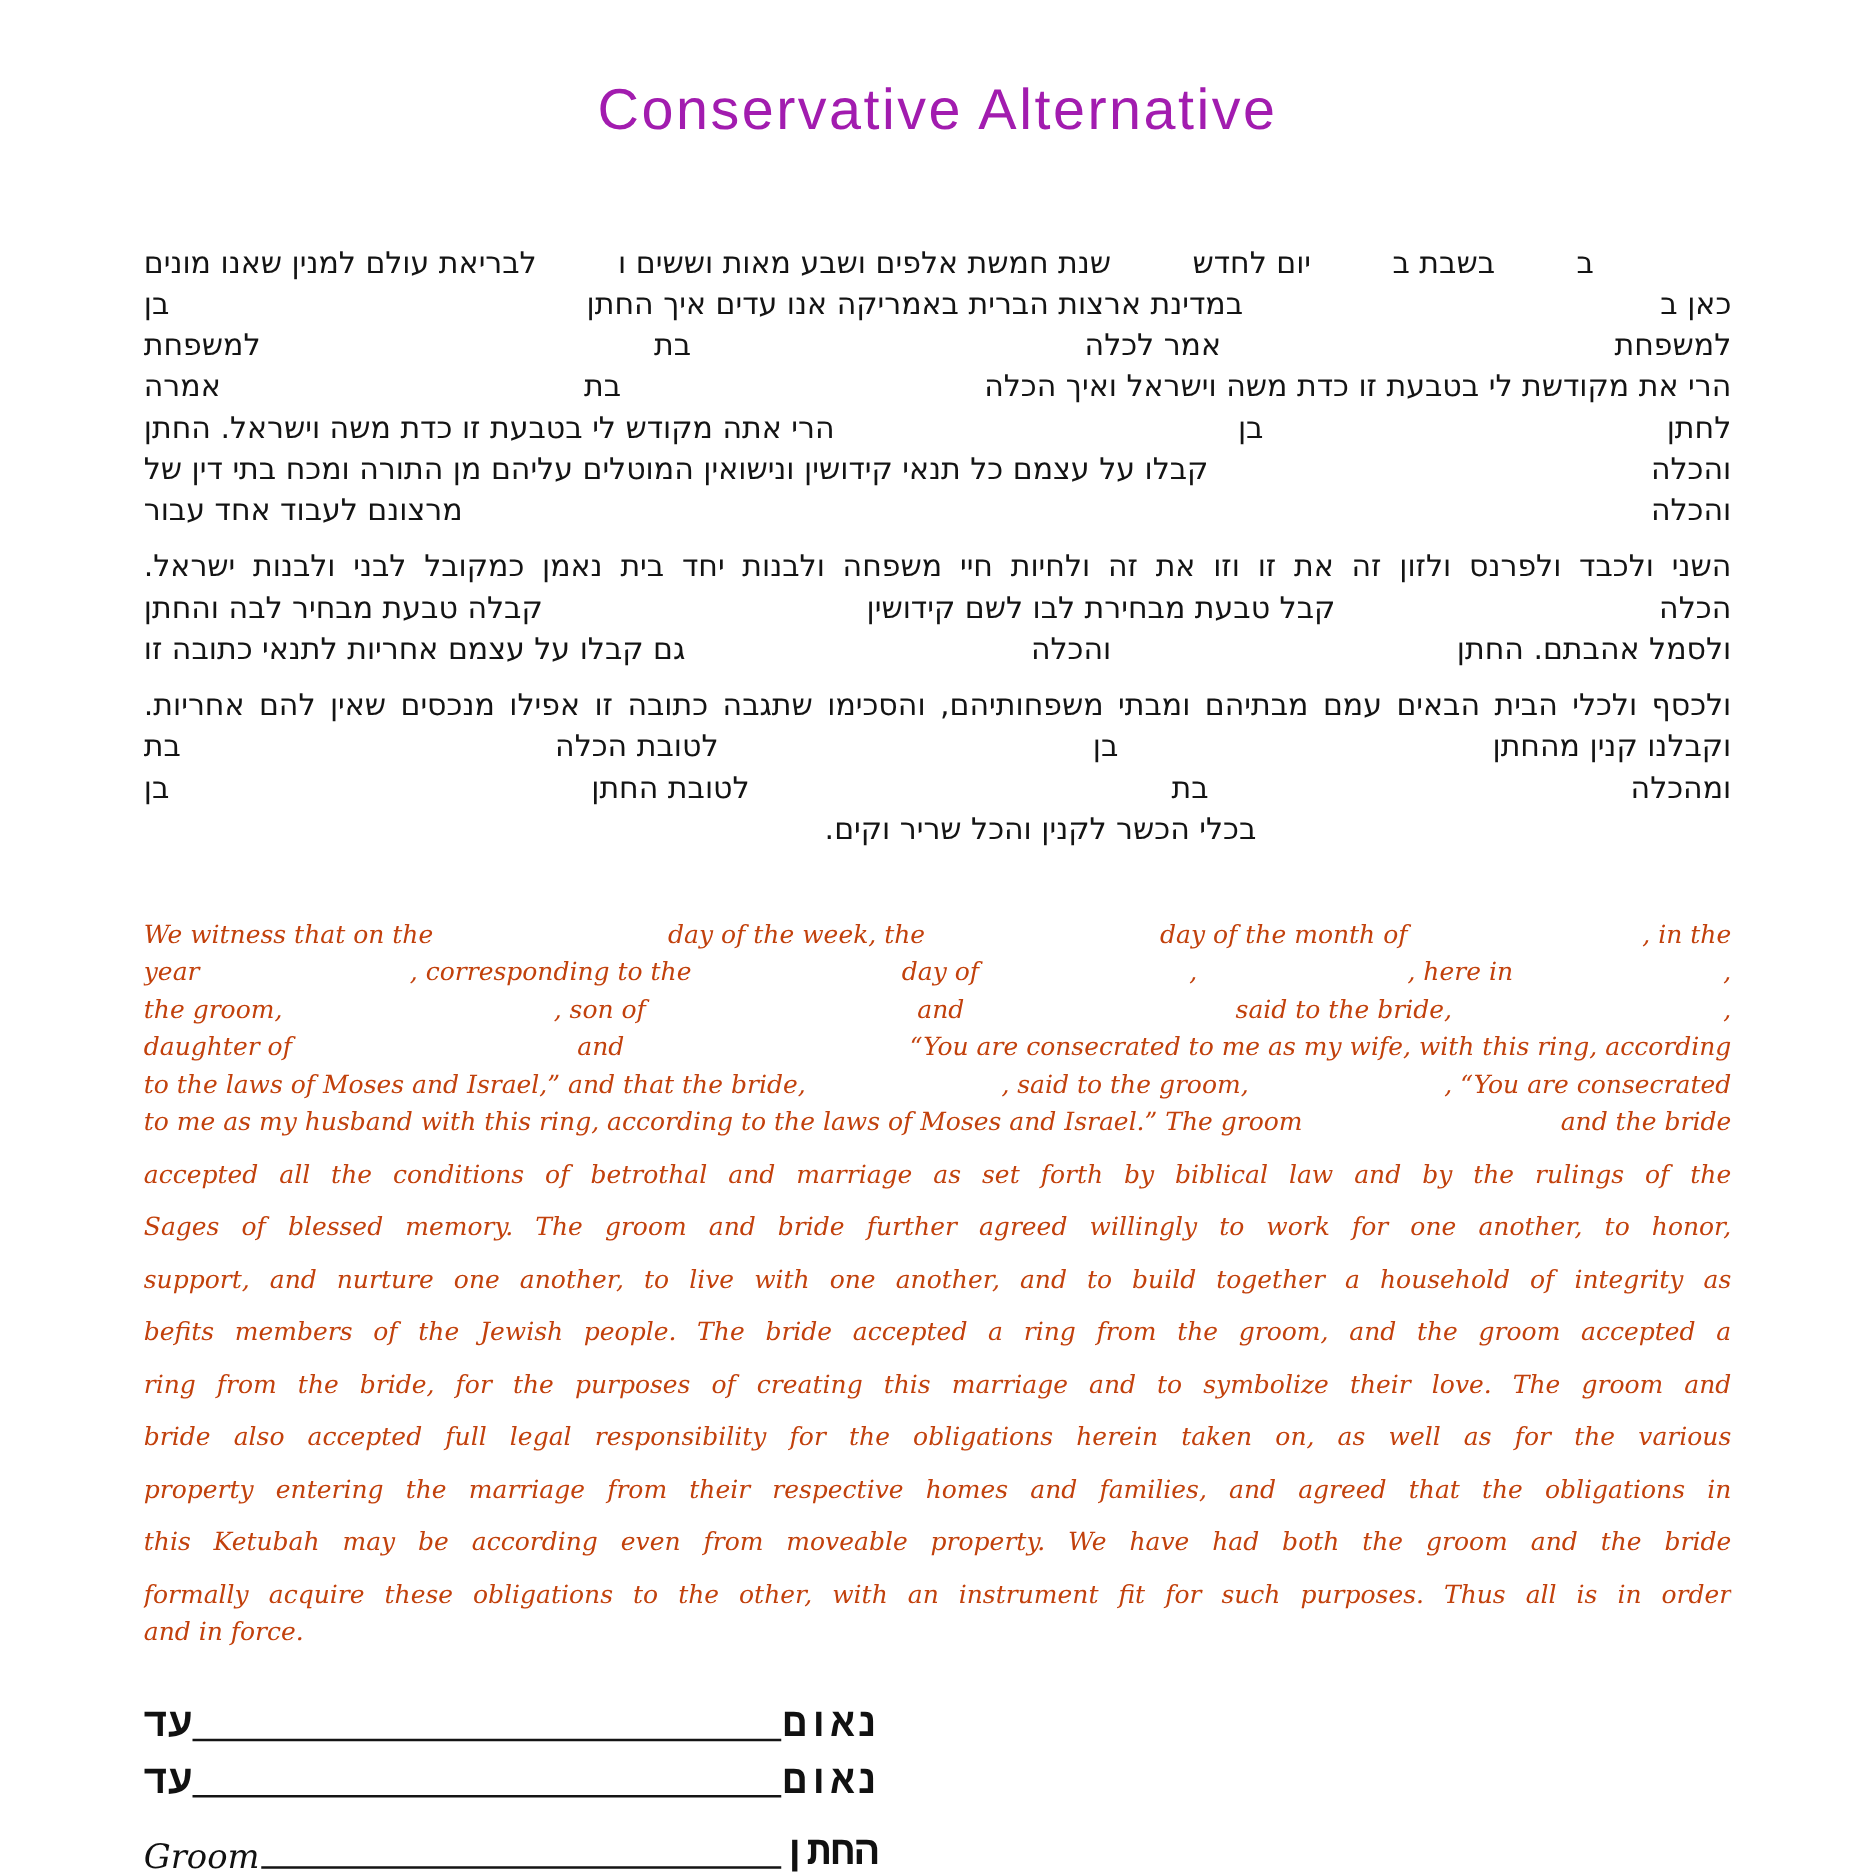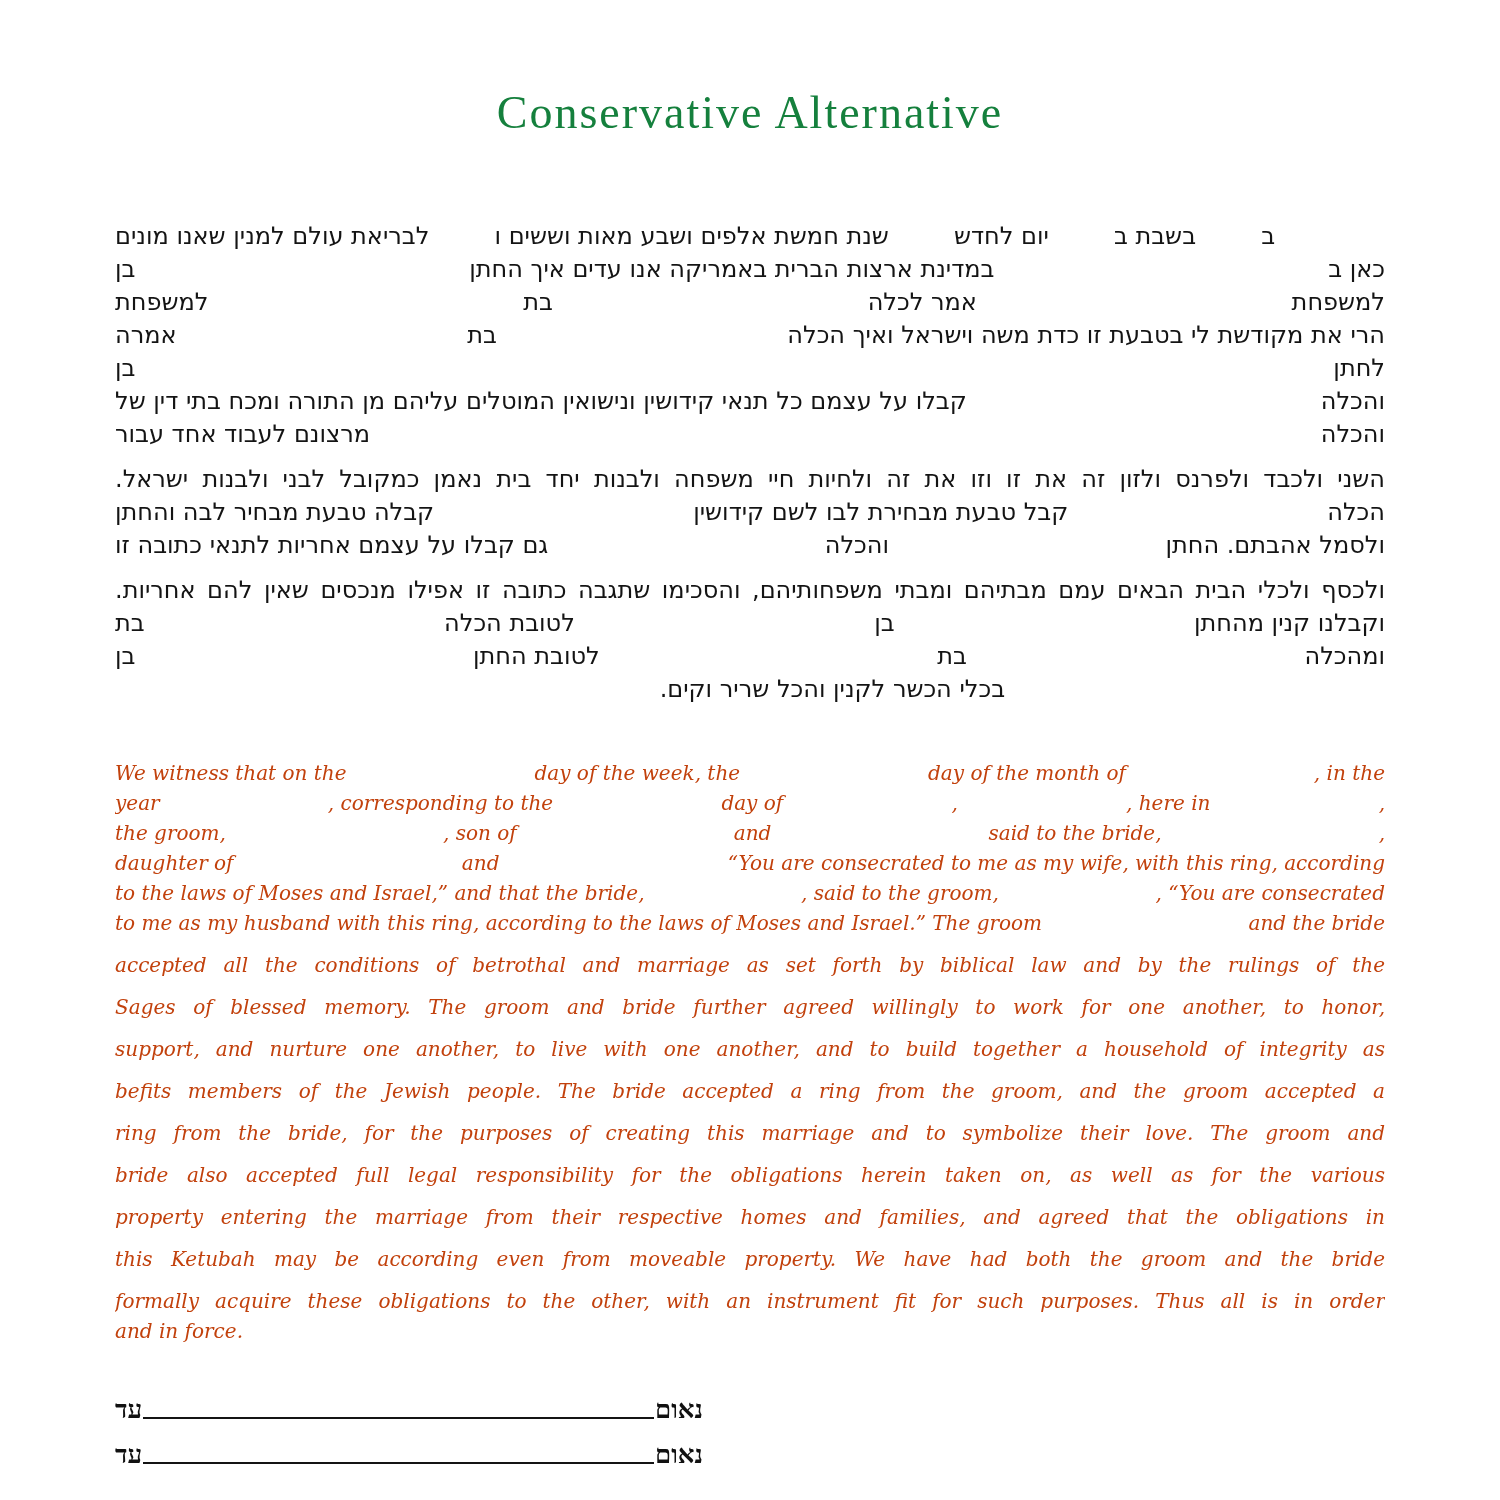--- a/index.html
+++ b/index.html
@@ -6,28 +6,28 @@
   .page {
     position: relative;
     width: 1500px;
     height: 1500px;
     background: #ffffff;
     color: #111111;
     overflow: hidden;
   }
   .title {
     margin: 0;
-    padding-top: 86px;
+    padding-top: 60px;
     height: 54px;
     text-align: center;
-    font-family: Liberation Serif, serif;
+    font-family: Liberation Sans, sans-serif;
     font-weight: 400;
     font-size: 46px;
     letter-spacing: 2px;
-    color: #15803d;
+    color: #a21caf;
   }
   .content { margin: 0 115px; width: 1270px; }
 
   .hebrew-block { margin-top: 80px; }
   .english-block { margin-top: 52px; }
 
   .tline {
     display: flex;
     justify-content: space-between;
     align-items: baseline;
@@ -60,23 +60,23 @@
 
   .signatures { margin-top: 32px; }
   .sig-group-roles { margin-top: 12px; }
   .sig-row {
     display: flex;
     align-items: flex-end;
     width: 588px;
     height: 45px;
   }
   .sig-label-heb {
-    font-family: Liberation Serif, serif;
+    font-family: Liberation Mono, monospace;
     font-weight: 700;
-    font-size: 26px;
+    font-size: 32px;
     line-height: 1;
     white-space: nowrap;
   }
   .sig-label-eng {
     font-family: "DejaVu Serif", serif;
     font-style: italic;
     font-size: 27px;
     line-height: 1;
     white-space: nowrap;
     margin-top: 12px;
@@ -114,20 +114,21 @@
           <span>למשפחת</span>
         </div>
         <div class="tline line-h" dir="rtl">
           <span>הרי את מקודשת לי בטבעת זו כדת משה וישראל ואיך הכלה</span>
           <span>בת</span>
           <span>אמרה</span>
         </div>
         <div class="tline line-h" dir="rtl">
           <span>לחתן</span>
           <span>בן</span>
+          <span>הרי אתה מקודש לי בטבעת זו כדת משה וישראל.  החתן</span>
         </div>
         <div class="tline line-h" dir="rtl">
           <span>והכלה</span>
           <span>קבלו על עצמם כל תנאי קידושין ונישואין המוטלים עליהם מן התורה ומכח בתי דין של</span>
         </div>
         <div class="tline line-h" dir="rtl">
           <span>והכלה</span>
           <span>מרצונם לעבוד אחד עבור</span>
         </div>
         <div class="tline line-h fill" dir="rtl"><span>השני ולכבד ולפרנס ולזון זה את זו וזו את זה ולחיות חיי משפחה ולבנות יחד בית נאמן כמקובל לבני ולבנות ישראל.</span></div>

